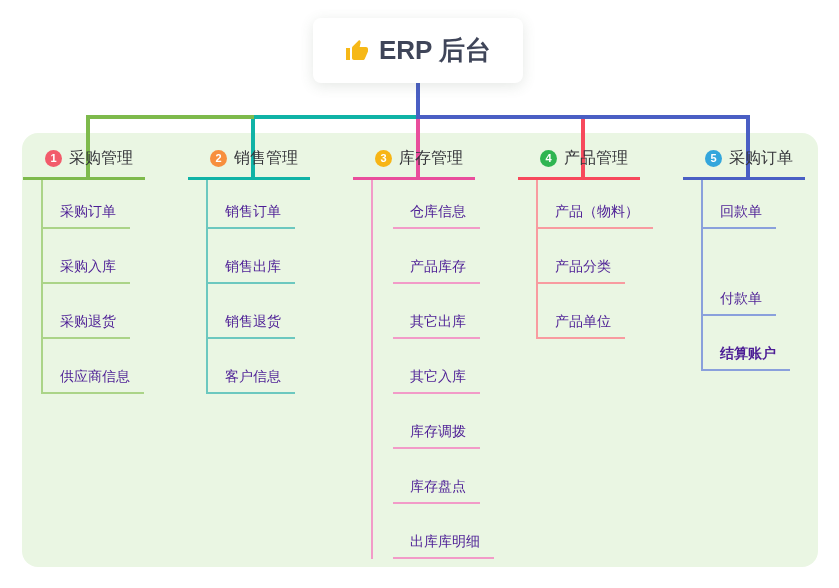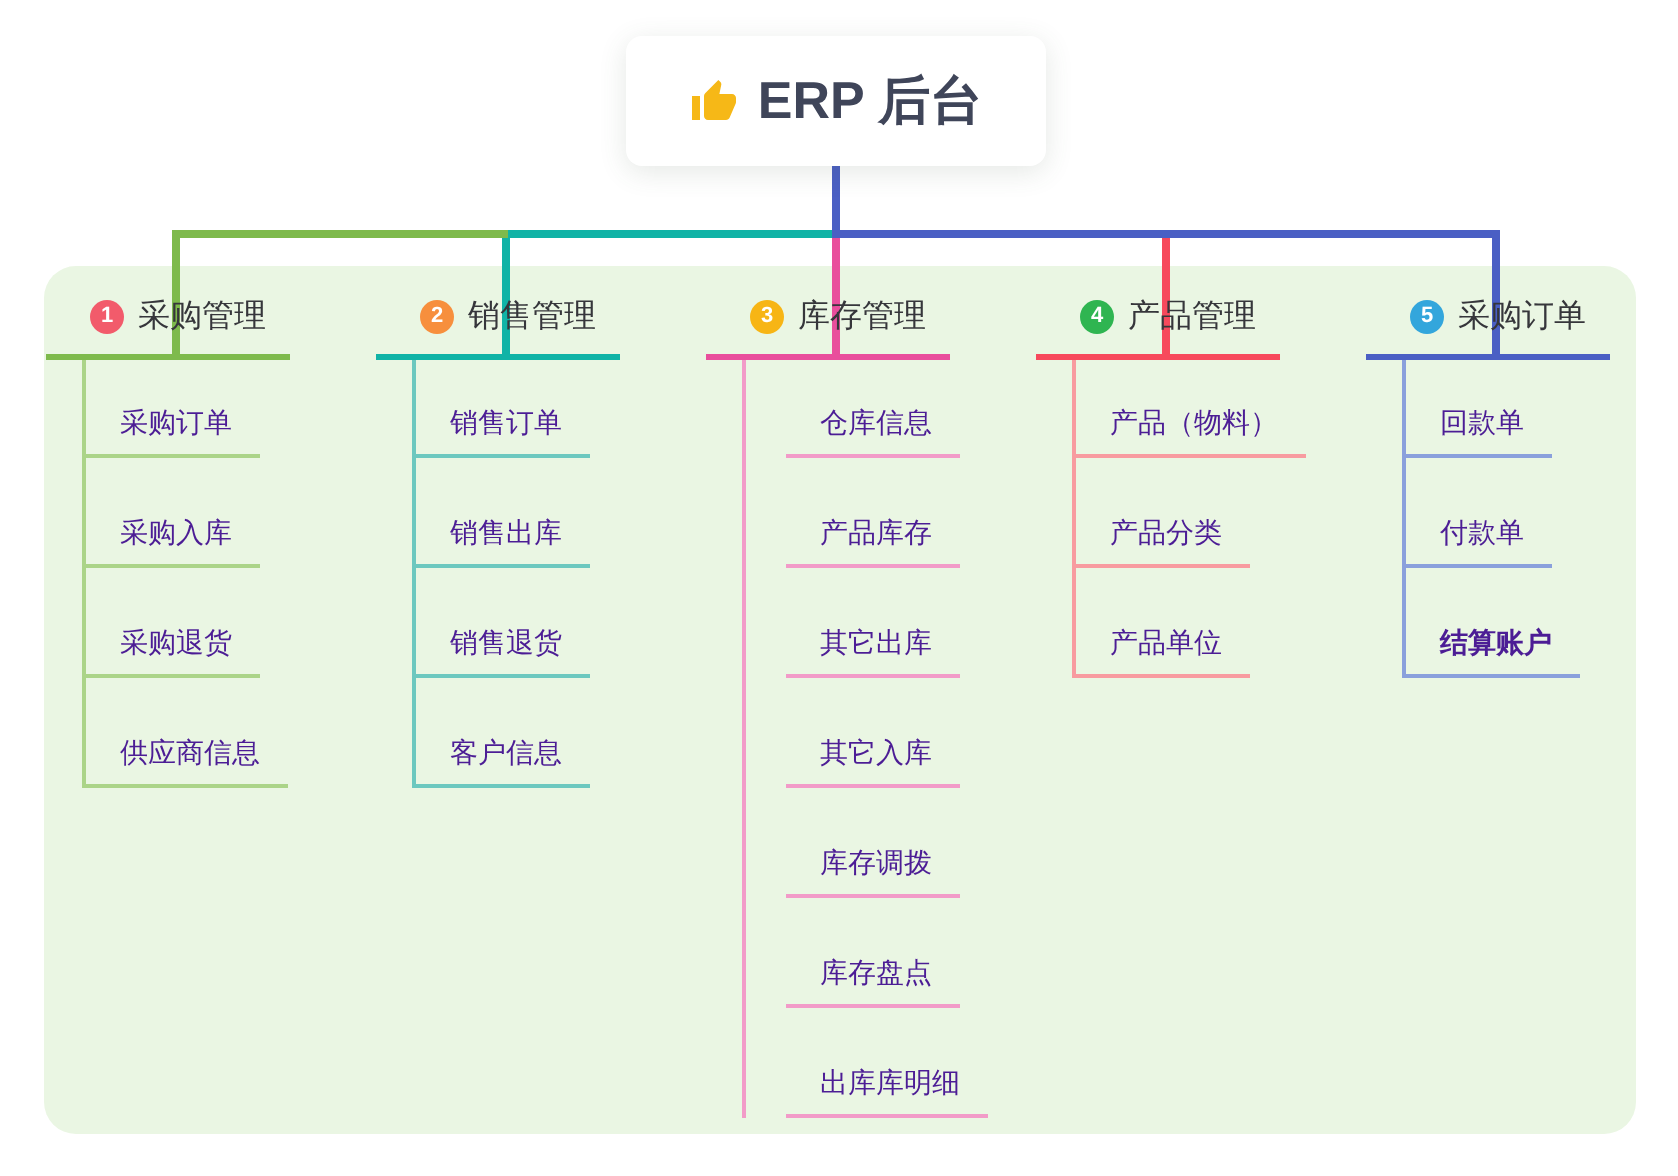--- a/index.html
+++ b/index.html
@@ -111,16 +111,16 @@
       <div class="child" style="border-bottom-color: rgb(248, 155, 160); font-family: Liberation Mono, monospace;">产品（物料）</div>
       <div class="child" style="border-bottom-color: rgb(248, 155, 160);">产品分类</div>
       <div class="child" style="border-bottom-color: rgb(248, 155, 160);">产品单位</div>
     </div>
     <div class="branch-title" style="left: 683px; top: 146px; border-bottom-color: rgb(74, 95, 196);">
       <span class="badge" style="background: rgb(51, 166, 220);">5</span>
       <span>采购订单</span>
     </div>
     <div class="children" style="left: 701px; top: 177px; border-left-color: rgb(138, 160, 220);">
       <div class="child" style="border-bottom-color: rgb(138, 160, 220);">回款单</div>
-      <div class="child" style="border-bottom-color: rgb(138, 160, 220);">付款单</div>
+      <div class="child" style="border-bottom-color: rgb(138, 160, 220); margin-top: 32px;">付款单</div>
       <div class="child" style="border-bottom-color: rgb(138, 160, 220); font-weight: bold;">结算账户</div>
     </div>
   </div>
 
 </body></html>

